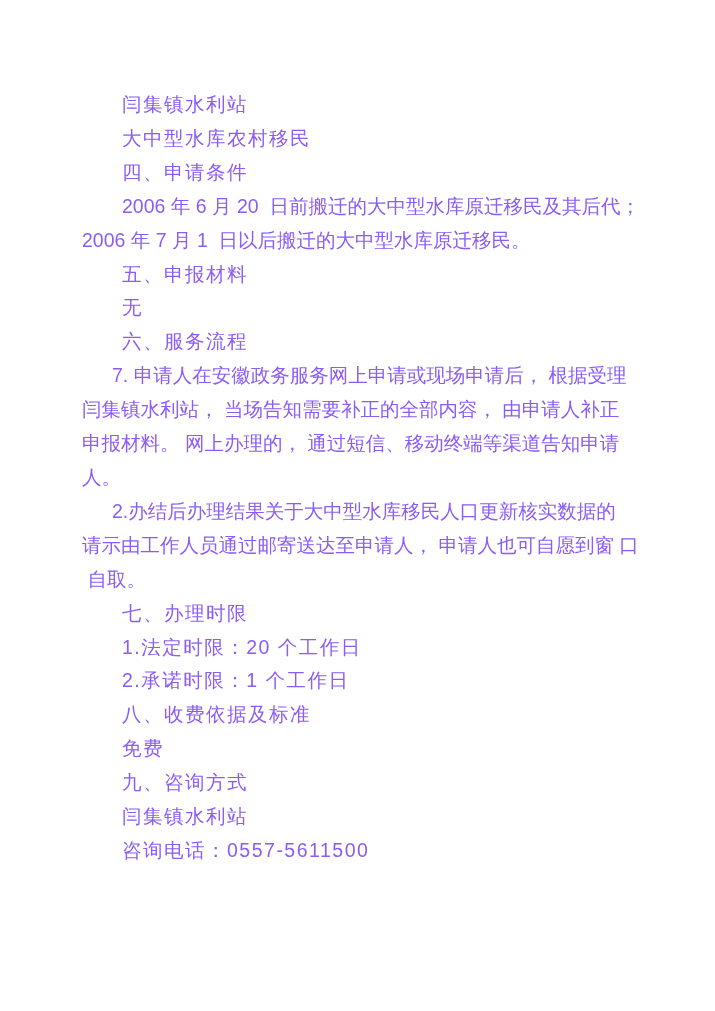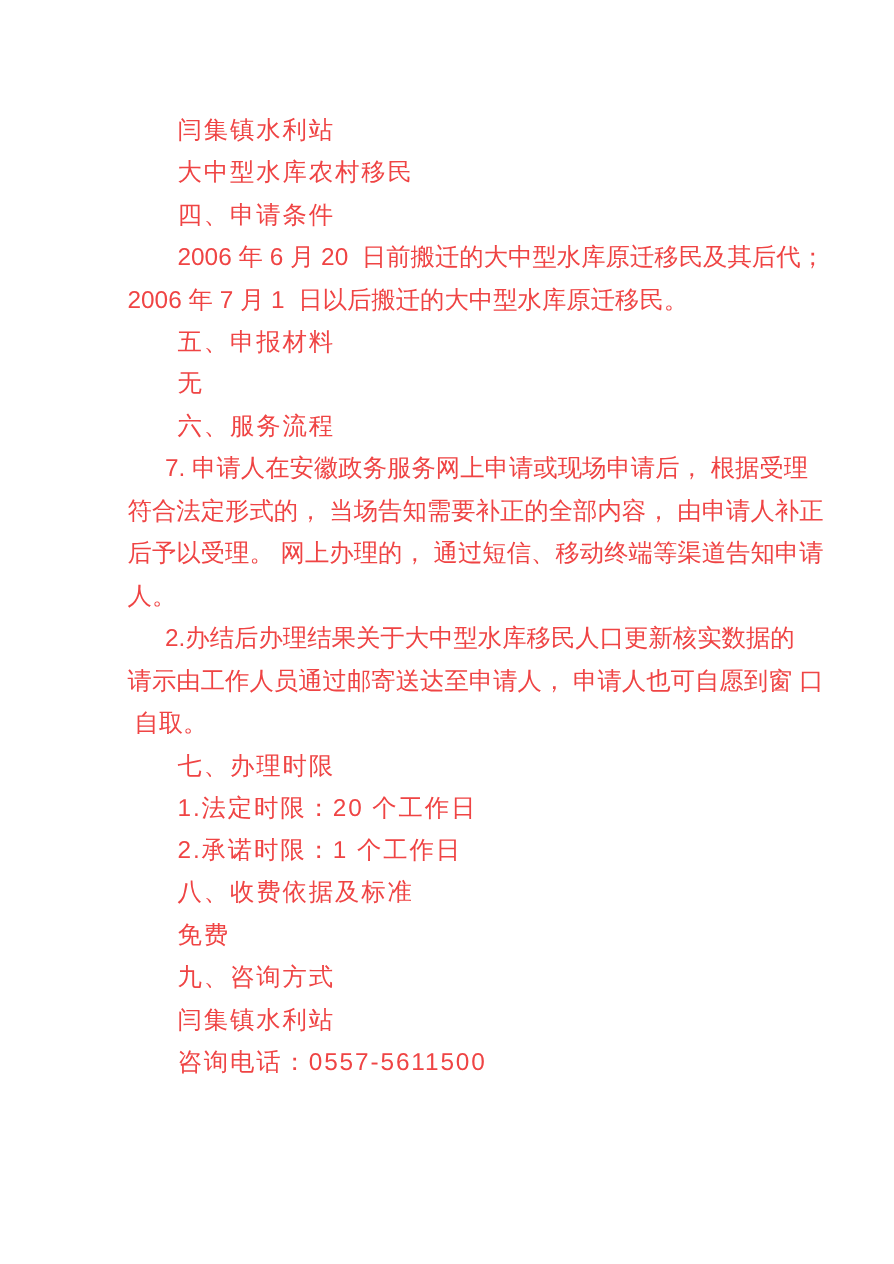--- a/index.html
+++ b/index.html
@@ -42,32 +42,32 @@
   }
   
   .s-p-body, .s-p-end {
     padding-left: 0;
   }
 </style>
 </head>
 <body style="background: rgb(255, 255, 255);">
 
 <div class="page">
-  <div class="doc" style="color: #ef4444; margin-left: 20px;">
+  <div class="doc" style="color: #8b5cf6;">
       <div class="line s-heading">闫集镇水利站</div>
       <div class="line s-heading">大中型水库农村移民</div>
       <div class="line s-heading">四、申请条件</div>
       <div class="line s-p-first">2006 年 6 月 20  日前搬迁的大中型水库原迁移民及其后代；</div>
       <div class="line s-p-end">2006 年 7 月 1  日以后搬迁的大中型水库原迁移民。</div>
       <div class="line s-heading">五、申报材料</div>
       <div class="line s-heading">无</div>
       <div class="line s-heading">六、服务流程</div>
       <div class="line s-p-first-num">7. 申请人在安徽政务服务网上申请或现场申请后， 根据受理</div>
-      <div class="line s-p-body">符合法定形式的， 当场告知需要补正的全部内容， 由申请人补正</div>
-      <div class="line s-p-body">后予以受理。 网上办理的， 通过短信、移动终端等渠道告知申请</div>
+      <div class="line s-p-body">闫集镇水利站， 当场告知需要补正的全部内容， 由申请人补正</div>
+      <div class="line s-p-body">申报材料。 网上办理的， 通过短信、移动终端等渠道告知申请</div>
       <div class="line s-p-end">人。</div>
       <div class="line s-p-first-num">2.办结后办理结果关于大中型水库移民人口更新核实数据的</div>
       <div class="line s-p-body">请示由工作人员通过邮寄送达至申请人， 申请人也可自愿到窗 口</div>
       <div class="line s-p-end"> 自取。</div>
       <div class="line s-heading">七、办理时限</div>
       <div class="line s-heading">1.法定时限：20 个工作日</div>
       <div class="line s-heading">2.承诺时限：1 个工作日</div>
       <div class="line s-heading">八、收费依据及标准</div>
       <div class="line s-heading">免费</div>
       <div class="line s-heading">九、咨询方式</div>

